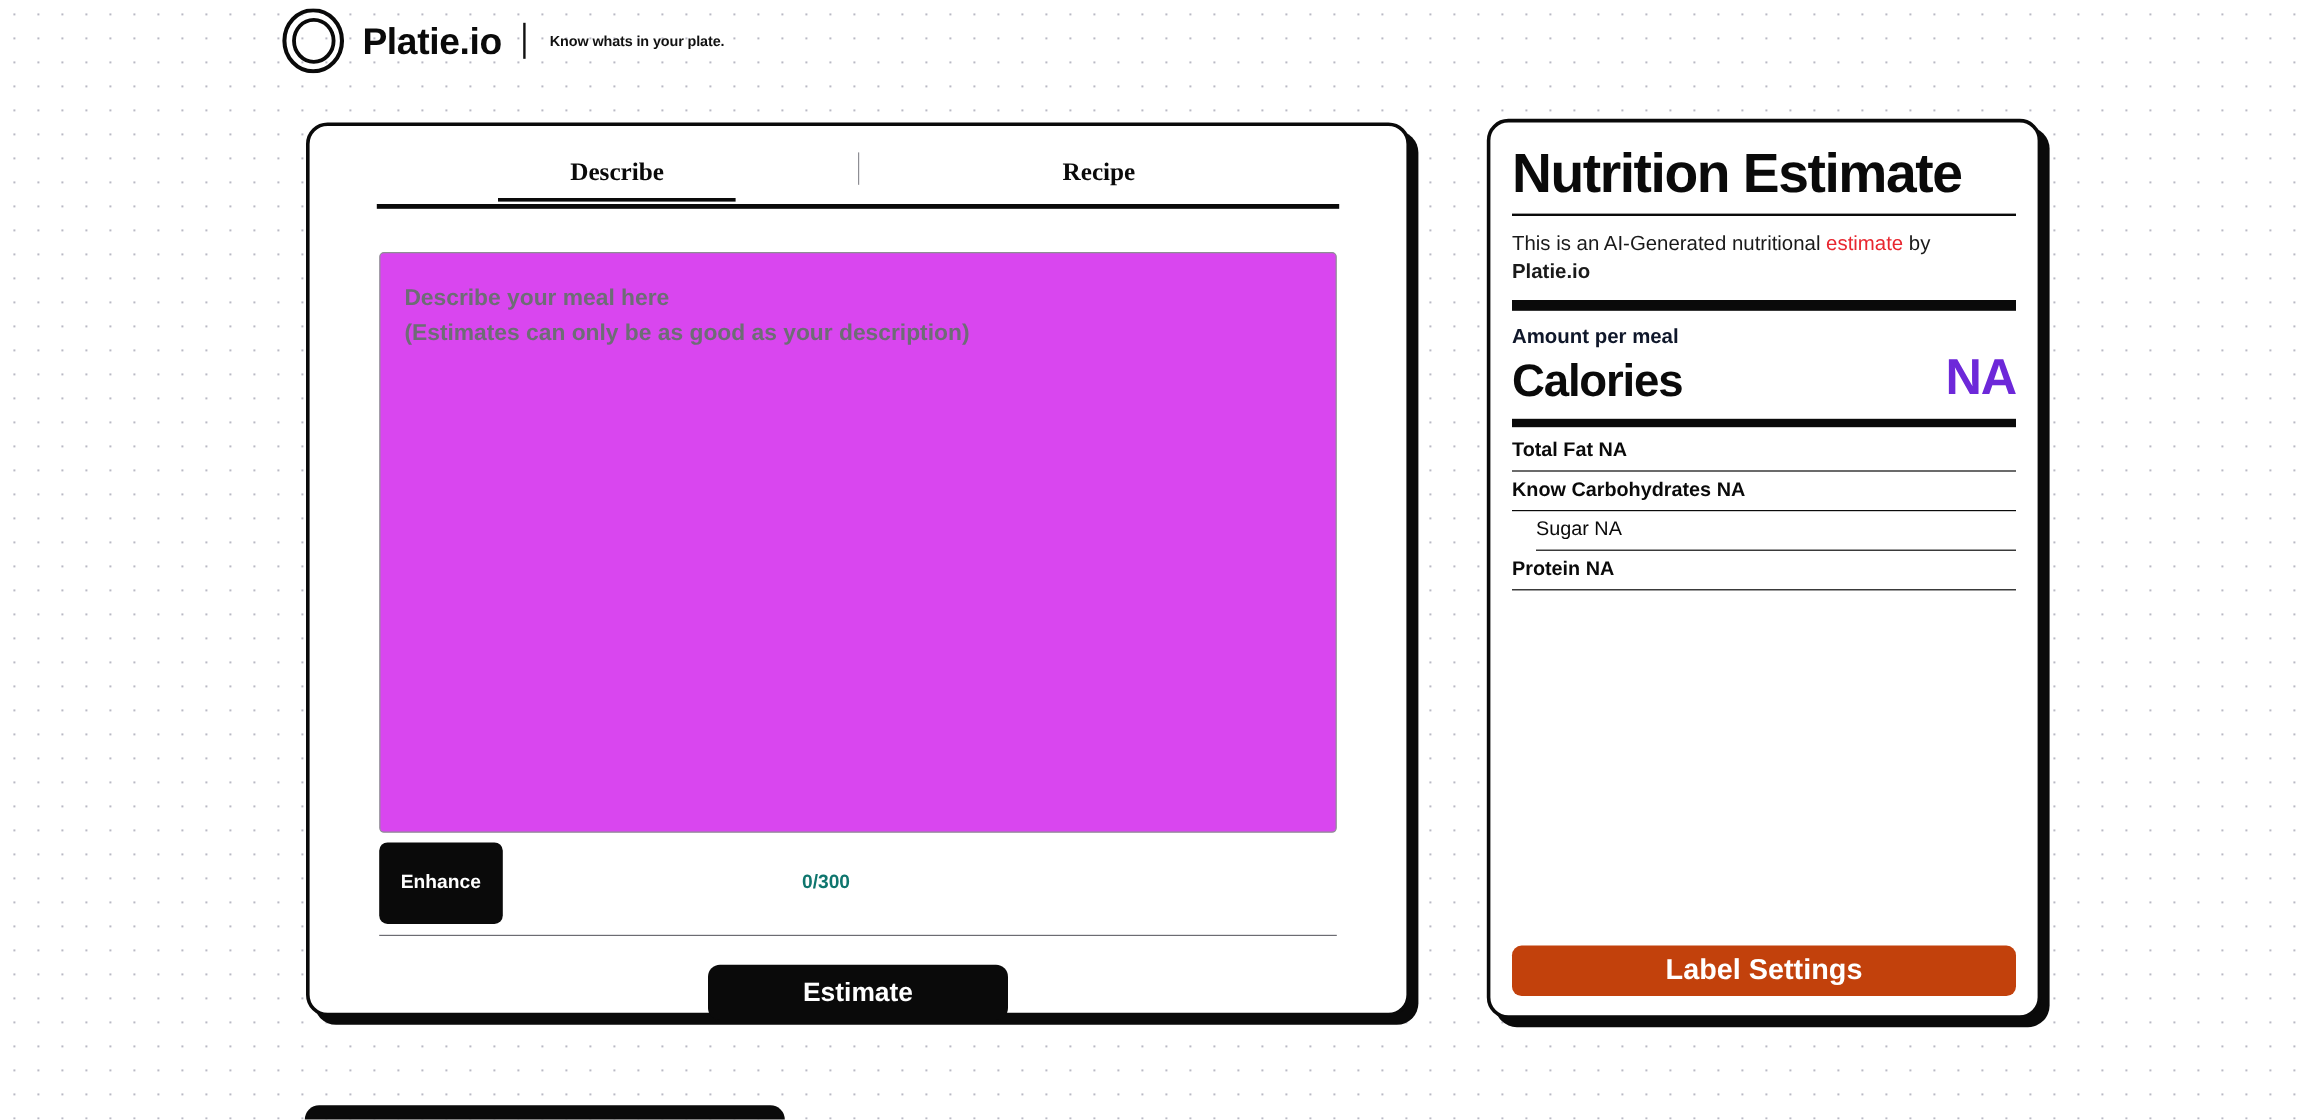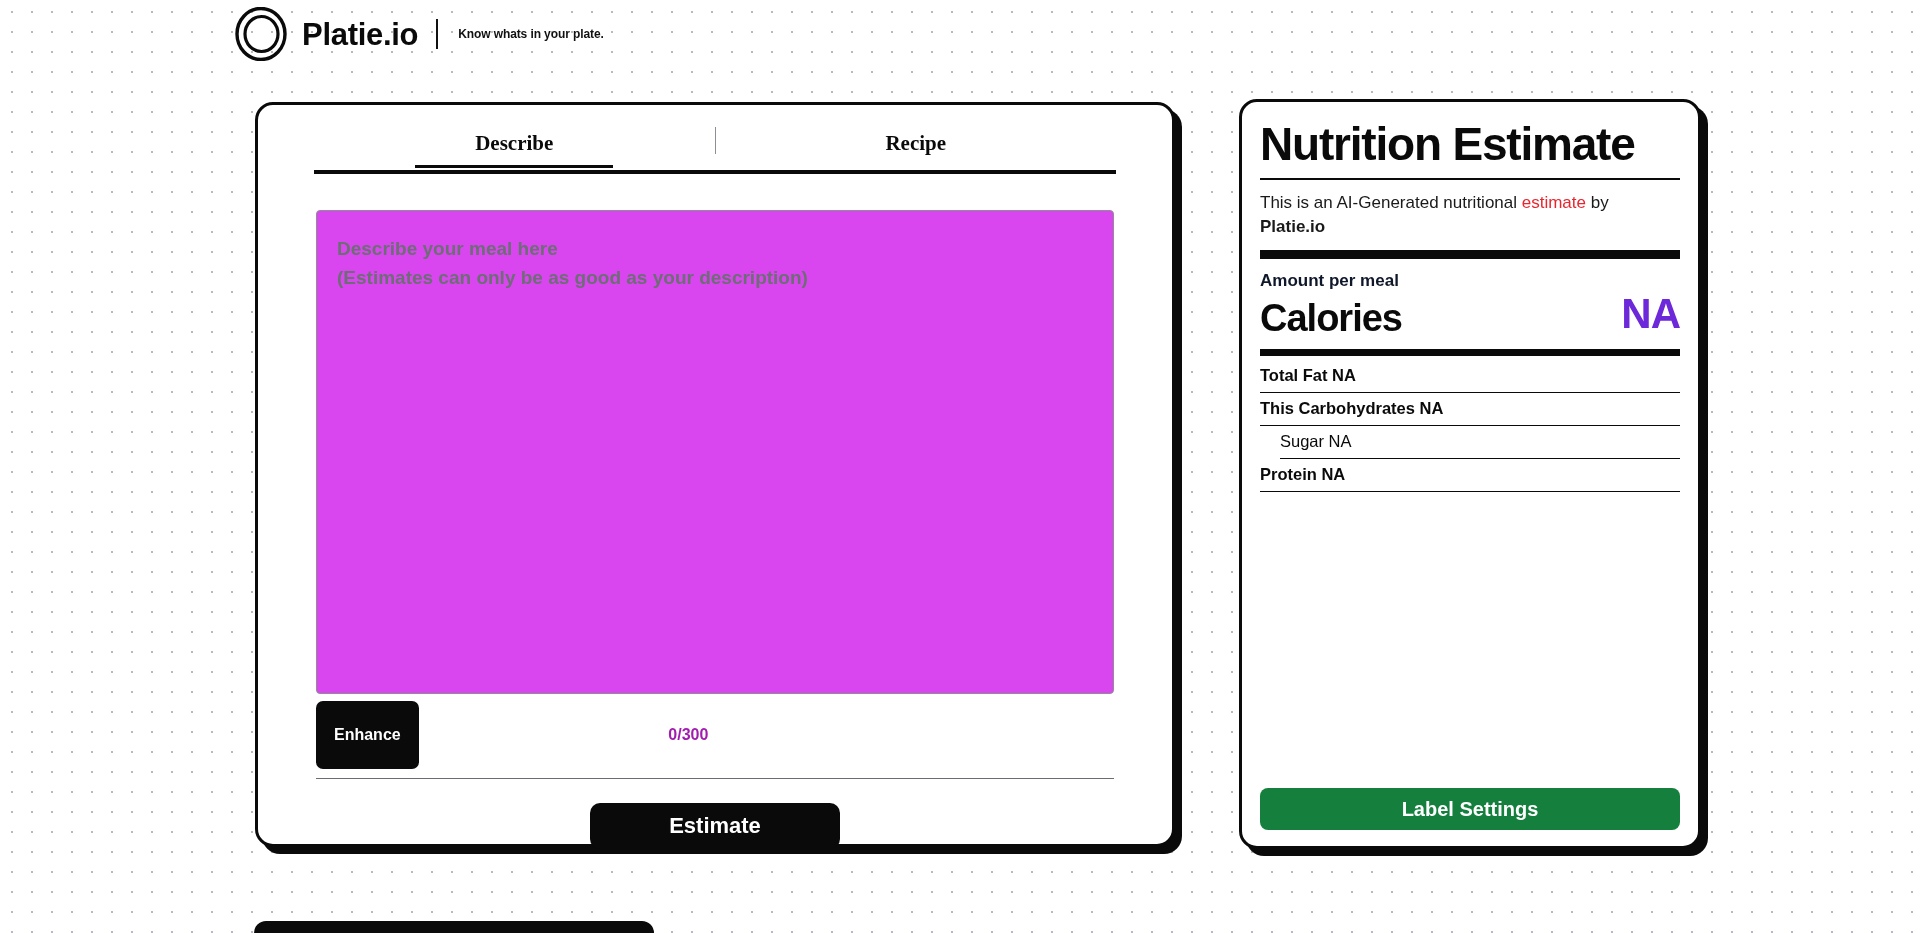--- a/index.html
+++ b/index.html
@@ -169,21 +169,21 @@
     padding: 26px 18px;
     cursor: pointer;
     line-height: 1;
   }
   .char-count {
     margin-left: auto;
     margin-right: auto;
     transform: translateX(-78px);
     font-size: 16px;
     font-weight: 700;
-    color: #a21caf;
+    color: #0f766e;
   }
 
   .divider-line {
     margin: 22px 58px 0 58px;
     height: 1px;
     background: #6c6c72;
   }
 
   .estimate-row {
     margin-top: 24px;
@@ -297,26 +297,26 @@
     margin-left: 20px;
     font-weight: 400;
     font-size: 16.5px;
   }
 
   .nl-spacer { flex: 1 1 auto; }
 
   .label-settings-btn {
     width: 100%;
     height: 42px;
-    background: #15803d;
+    background: #c2410c;
     color: #fff;
     border: none;
     border-radius: 8px;
     font-family: inherit;
-    font-size: 20px;
+    font-size: 24px;
     font-weight: 700;
     cursor: pointer;
   }
 </style>
 </head>
 <body>
 
 <div class="header">
   <span class="logo-mark">
     <svg width="54" height="54" viewBox="0 0 54 54" aria-hidden="true">
@@ -371,21 +371,21 @@
 
   <div class="calorie-row">
     <span class="calorie-label">Calories</span>
     <span class="calorie-value">NA</span>
   </div>
 
   <div class="rule-med"></div>
 
   <div class="nutrient-list">
     <div class="nutrient-row bold">Total Fat NA</div>
-    <div class="nutrient-row bold">This Carbohydrates NA</div>
+    <div class="nutrient-row bold">Know Carbohydrates NA</div>
     <div class="nutrient-row indent">Sugar NA</div>
     <div class="nutrient-row bold">Protein NA</div>
   </div>
 
   <div class="nl-spacer"></div>
 
   <button class="label-settings-btn">Label Settings</button>
 </div>
 
 <div class="footer">

